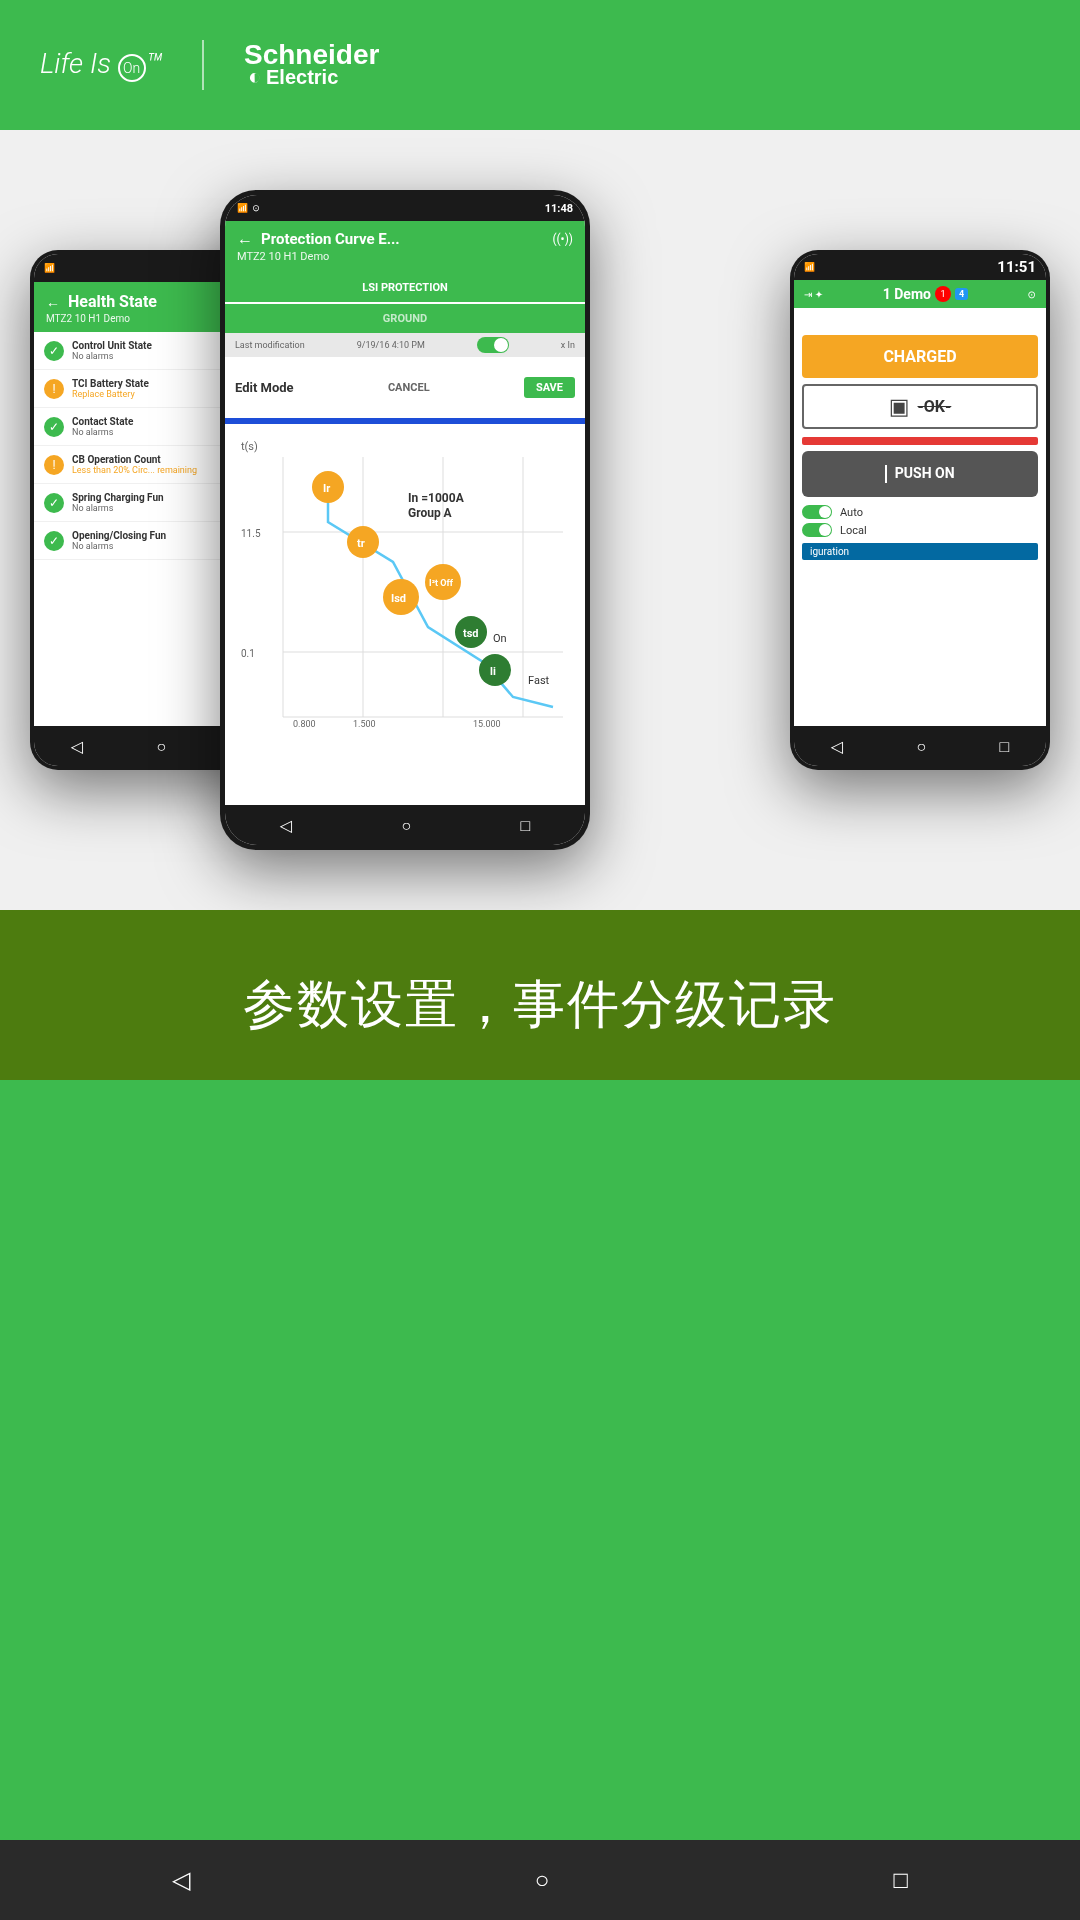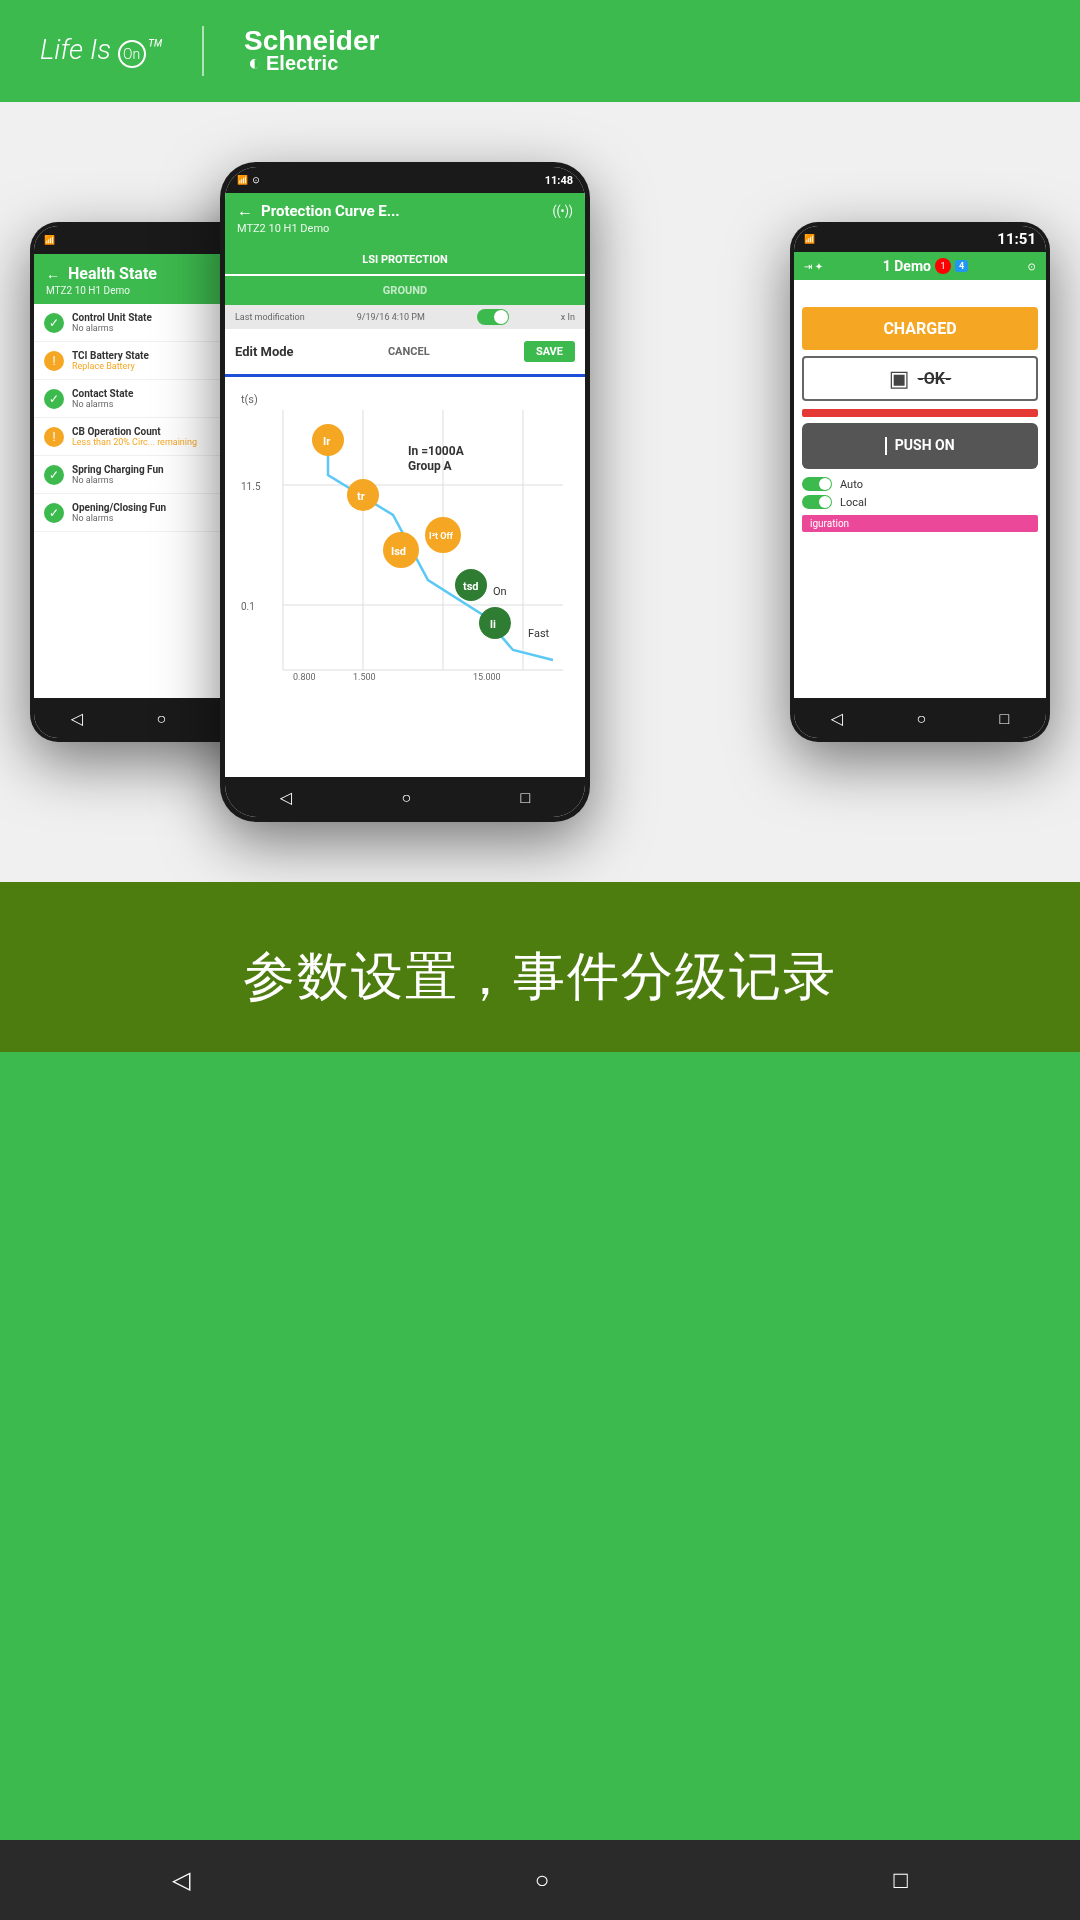--- a/index.html
+++ b/index.html
@@ -9,21 +9,21 @@
       min-height: 1920px;
       background-color: #3dba4e;
       font-family: 'Roboto', Arial, sans-serif;
       position: relative;
       overflow-x: hidden;
     }
 
     
     .header {
       background-color: #3dba4e;
-      height: 102px;
+      height: 130px;
       display: flex;
       align-items: center;
       padding: 0 40px;
     }
     .header-logo {
       display: flex;
       align-items: center;
       gap: 20px;
     }
     .logo-divider {
@@ -213,25 +213,25 @@
       background: #e8e8e8;
       padding: 4px 10px;
       font-size: 9px;
       color: #666;
       display: flex;
       align-items: center;
       justify-content: space-between;
     }
     .edit-mode-bar {
       background: white;
-      padding: 12px 10px;
+      padding: 20px 10px;
       display: flex;
       align-items: center;
       justify-content: space-between;
-      border-bottom: 3px solid #1d4ed8;
+      border-bottom: 6px solid #1d4ed8;
     }
     .edit-mode-label { font-size: 13px; font-weight: bold; color: #333; }
     .cancel-btn { font-size: 11px; color: #666; font-weight: bold; }
     .save-btn {
       background: #3dba4e;
       color: white;
       padding: 4px 12px;
       border-radius: 3px;
       font-size: 11px;
       font-weight: bold;
@@ -326,21 +326,21 @@
       width: 12px;
       height: 12px;
       background: white;
       border-radius: 50%;
       position: absolute;
       top: 1px;
       right: 1px;
     }
     .toggle-label { font-size: 11px; color: #333; }
     .config-bar {
-      background: #ec4899;
+      background: #0369a1;
       color: white;
       font-size: 10px;
       padding: 3px 8px;
       border-radius: 2px;
       margin-top: 4px;
     }
 
     
     .bottom-section {
       background: #4d7c0f;

